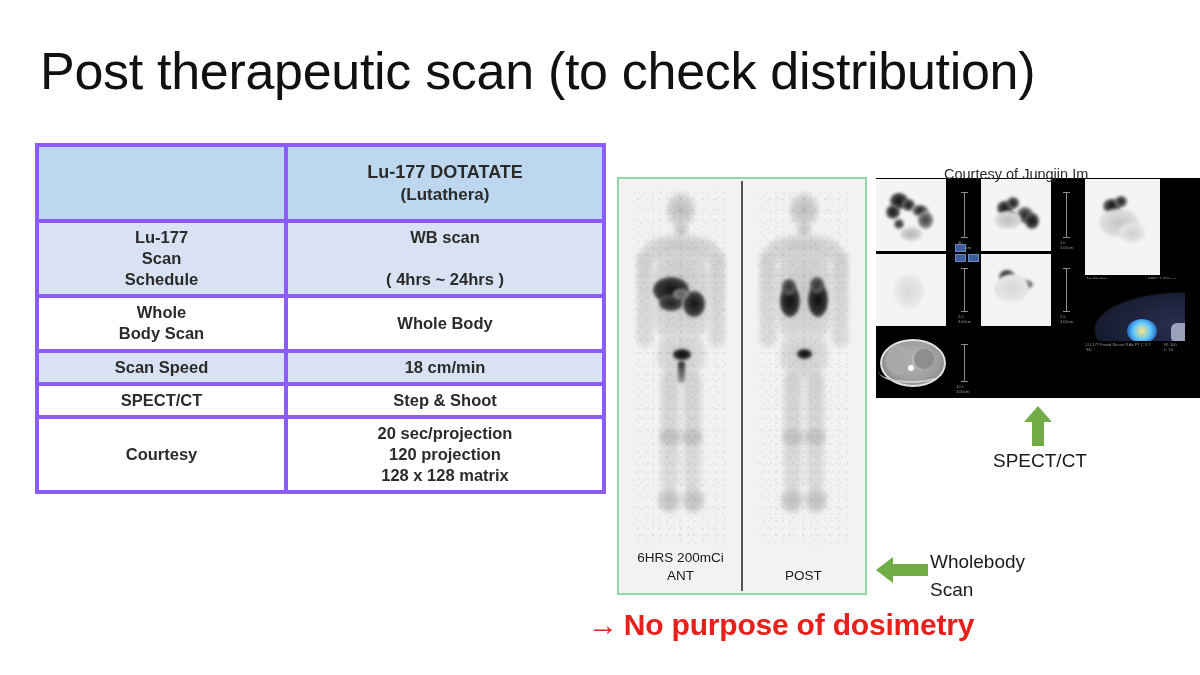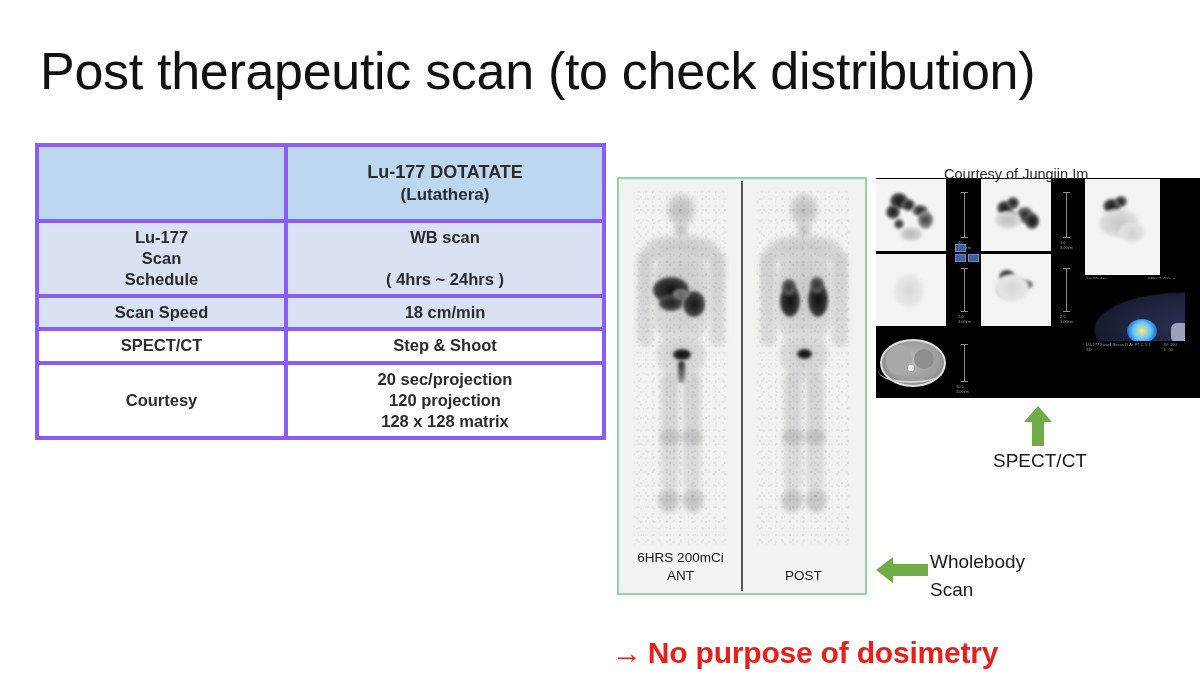--- a/index.html
+++ b/index.html
@@ -308,27 +308,26 @@
     left: 944px;
     top: 136px;
     font-size: 14.5px;
     color: #2b2b2b;
     margin-top: 30px;
   }
 
   #dosimetry-note {
     position: absolute;
     left: 588px;
-    top: 636px;
+    top: 608px;
     font-size: 30px;
     font-weight: bold;
     color: #e8201b;
     white-space: nowrap;
     letter-spacing: -0.2px;
-    margin-left: 24px;
   }
   #dosimetry-arrow {
     display: inline-block;
     margin-right: 6px;
     font-weight: normal;
   }
 </style>
 </head>
 <body>
 
@@ -346,20 +345,25 @@
 
     <tr class="row-alt">
       <td class="col-label cell-multiline">Lu-177
 Scan
 Schedule</td>
       <td class="col-value cell-multiline">WB scan
 
 ( 4hrs ~ 24hrs )</td>
     </tr>
 
+    <tr class="row-plain">
+      <td class="col-label cell-multiline">Whole
+Body Scan</td>
+      <td class="col-value cell-multiline">Whole Body</td>
+    </tr>
 
     <tr class="row-alt">
       <td class="col-label cell-multiline">Scan Speed</td>
       <td class="col-value cell-multiline">18 cm/min</td>
     </tr>
 
     <tr class="row-plain">
       <td class="col-label cell-multiline">SPECT/CT</td>
       <td class="col-value cell-multiline">Step &amp; Shoot</td>
     </tr>

